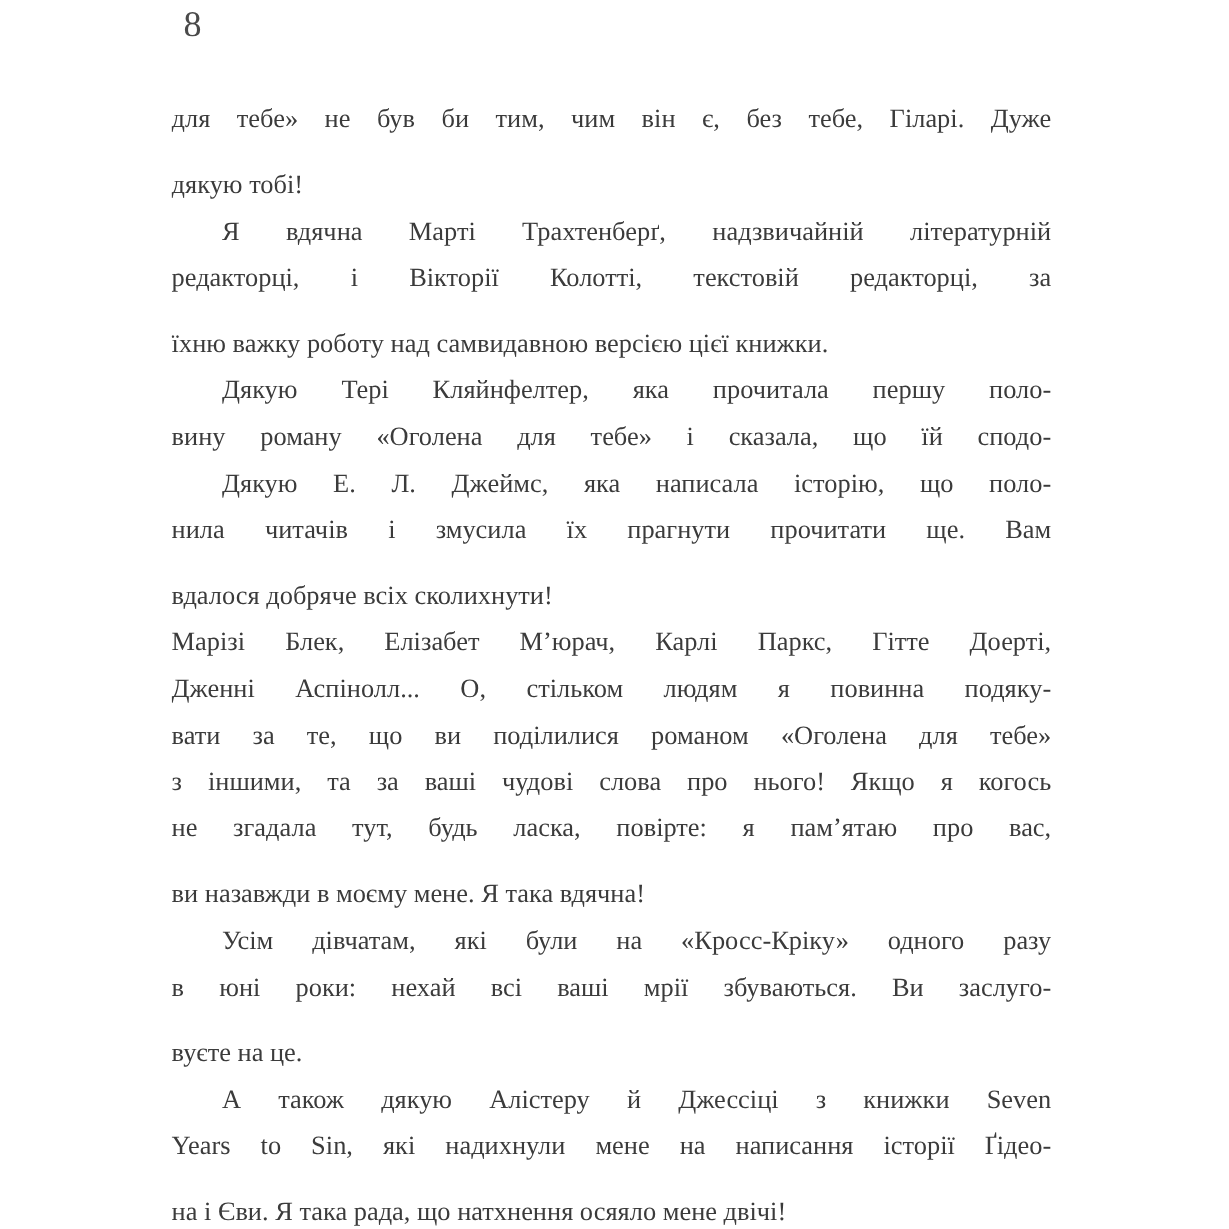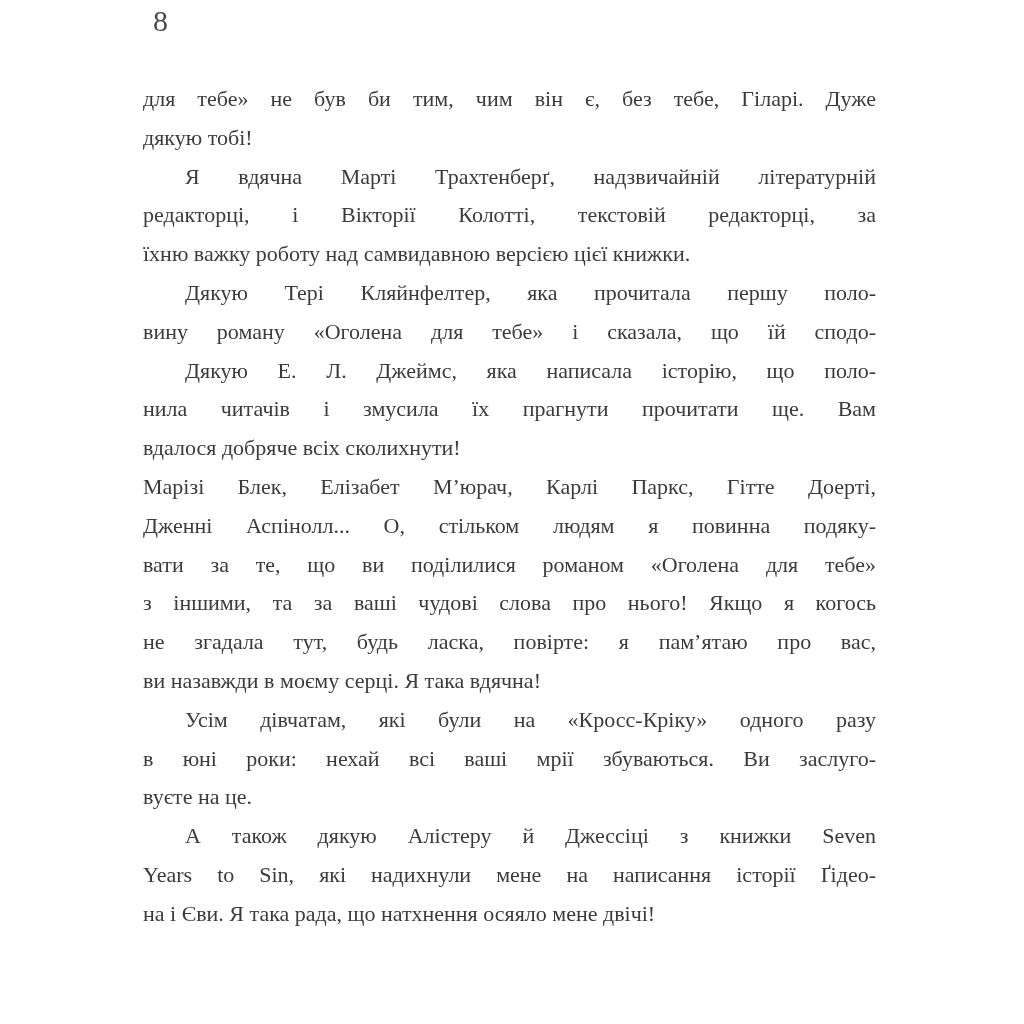--- a/index.html
+++ b/index.html
@@ -35,20 +35,21 @@
     font-size: 22px;
     line-height: 38.8px;
     color: #3b3b3b;
     text-align: justify;
     text-align-last: justify;
     overflow: hidden;
     white-space: nowrap;
   }
   .line.para-end {
     text-align-last: left;
+    margin-top: 16px;
   }
   .line.indent {
     text-indent: 42px;
   }
   .italic {
   }
 </style>
 </head>
 <body>
 
@@ -63,21 +64,21 @@
       <div class="line indent"><span>Дякую Тері Кляйнфелтер, яка прочитала першу поло-</span></div>
       <div class="line"><span>вину роману «Оголена для тебе» і сказала, що їй сподо-</span></div>
       <div class="line indent"><span>Дякую Е. Л. Джеймс, яка написала історію, що поло-</span></div>
       <div class="line"><span>нила читачів і змусила їх прагнути прочитати ще. Вам</span></div>
       <div class="line para-end"><span>вдалося добряче всіх сколихнути!</span></div>
       <div class="line"><span>Марізі Блек, Елізабет М’юрач, Карлі Паркс, Гітте Доерті,</span></div>
       <div class="line"><span>Дженні Аспінолл... О, стільком людям я повинна подяку-</span></div>
       <div class="line"><span>вати за те, що ви поділилися романом «Оголена для тебе»</span></div>
       <div class="line"><span>з іншими, та за ваші чудові слова про нього! Якщо я когось</span></div>
       <div class="line"><span>не згадала тут, будь ласка, повірте: я пам’ятаю про вас,</span></div>
-      <div class="line para-end"><span>ви назавжди в моєму серці. Я така вдячна!</span></div>
+      <div class="line para-end"><span>ви назавжди в моєму мене. Я така вдячна!</span></div>
       <div class="line indent"><span>Усім дівчатам, які були на «Кросс-Кріку» одного разу</span></div>
       <div class="line"><span>в юні роки: нехай всі ваші мрії збуваються. Ви заслуго-</span></div>
       <div class="line para-end"><span>вуєте на це.</span></div>
       <div class="line indent"><span>А також дякую Алістеру й Джессіці з книжки </span><span class="italic">Seven</span></div>
       <div class="line"><span class="italic">Years to Sin</span><span>, які надихнули мене на написання історії Ґідео-</span></div>
       <div class="line para-end"><span>на і Єви. Я така рада, що натхнення осяяло мене двічі!</span></div>
     </div>
 </div>
 
 </body></html>

